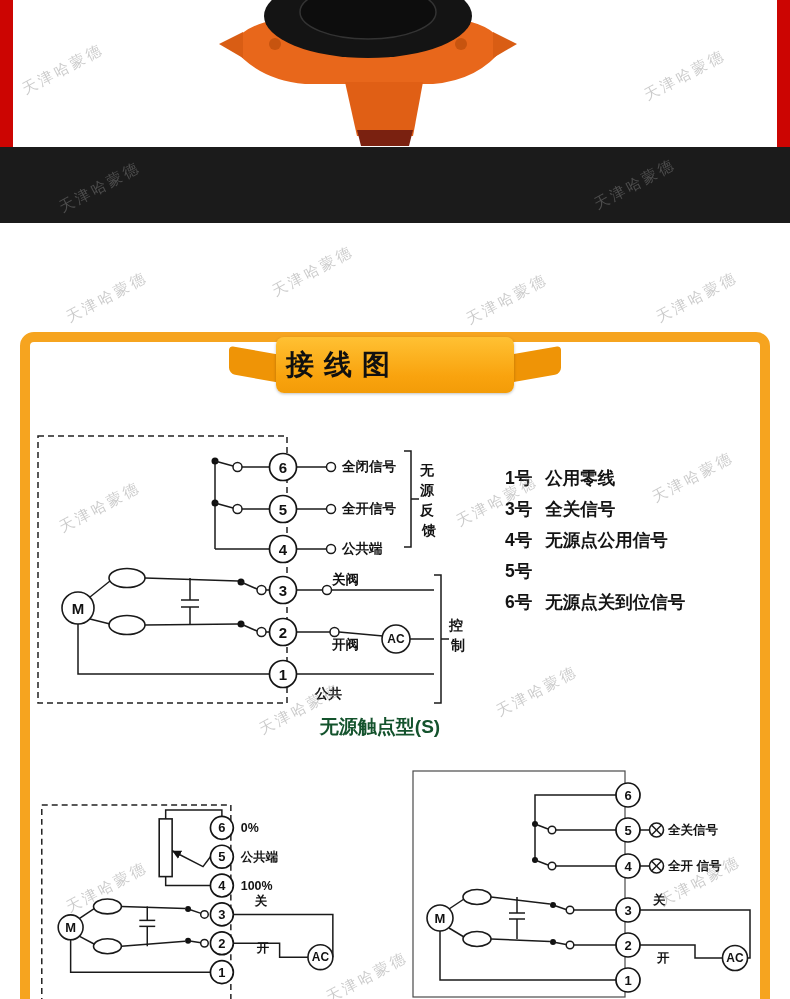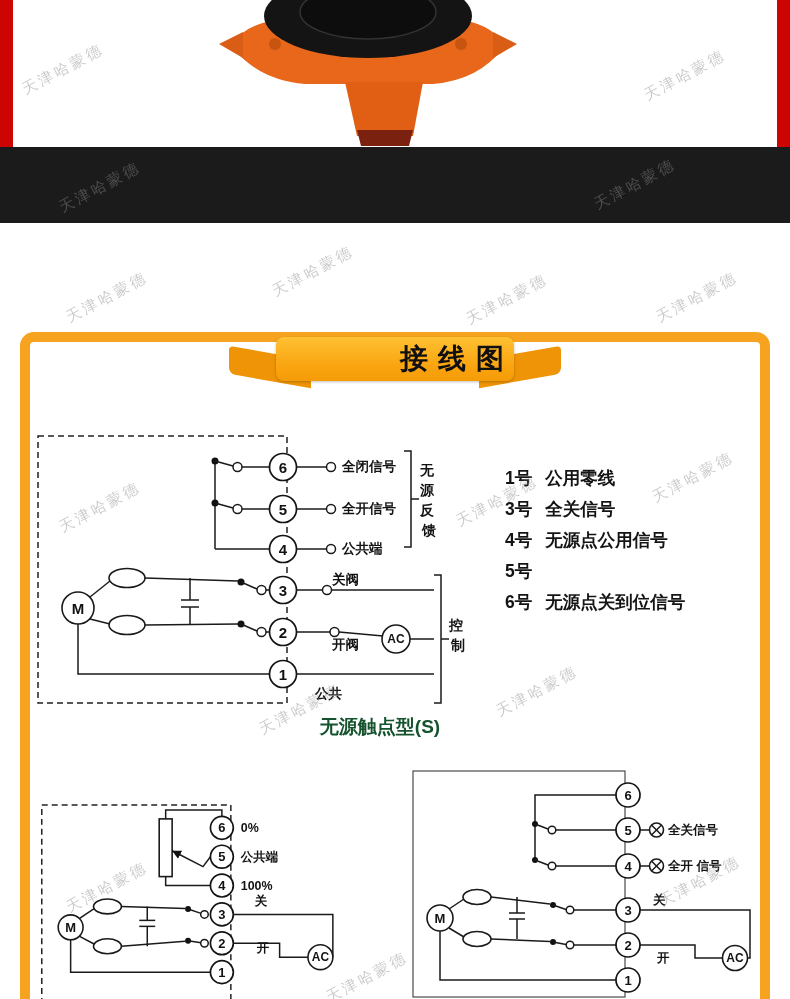--- a/index.html
+++ b/index.html
@@ -17,23 +17,23 @@
   
   .card { position:absolute; left:20px; top:332px; width:750px; height:700px;
           border:10px solid #f6a41f; border-radius:14px; background:#ffffff; }
 
   .banner { position:absolute; left:50%; top:337px; transform:translateX(-50%);
             width:340px; height:48px; z-index:5; }
   .wing { position:absolute; top:16px; width:82px; height:28px; background:#ef9406; }
   .wing-left  { left:4px;  transform:skewY(10deg);  border-radius:4px 0 0 6px; }
   .wing-right { right:4px; transform:skewY(-10deg); border-radius:0 4px 6px 0; }
   .banner-center { position:absolute; left:50%; top:0; transform:translateX(-50%);
-                   width:238px; height:44px;
+                   width:238px; height:56px;
                    background:linear-gradient(180deg,#ffc133 0%,#f9a30e 70%,#f39c08 100%);
-                   border-radius:8px; display:flex; align-items:center; justify-content:flex-end;
+                   border-radius:8px; display:flex; align-items:center; justify-content:flex-start;
                    box-shadow:0 1px 3px rgba(0,0,0,0.25); }
   .banner-title { font-size:28px; font-weight:bold; color:#101010; letter-spacing:10px; padding-left:10px; }
 
   
   .svg-main { position:absolute; left:30px;  top:435px; width:450px; height:300px; }
   .svg-bl   { position:absolute; left:35px;  top:795px; width:330px; height:204px; }
   .svg-br   { position:absolute; left:405px; top:765px; width:380px; height:234px; }
 
   .dash  { fill:none; stroke:#222; stroke-width:1.5; stroke-dasharray:6 4; }
   .solid { fill:none; stroke:#4a4a4a; stroke-width:1.2; }

